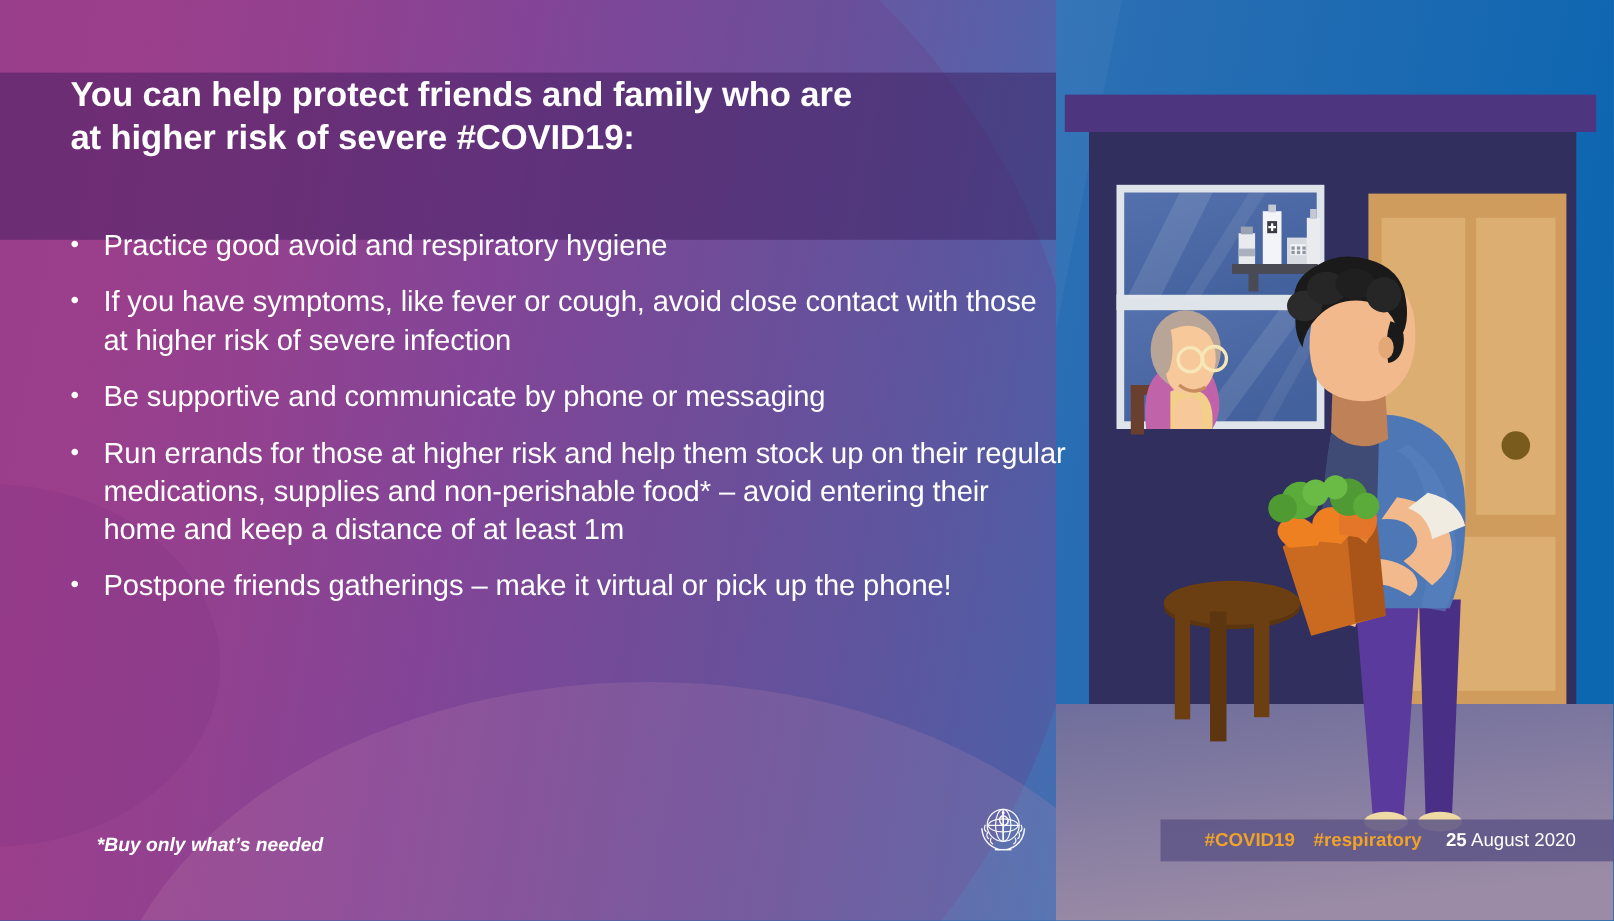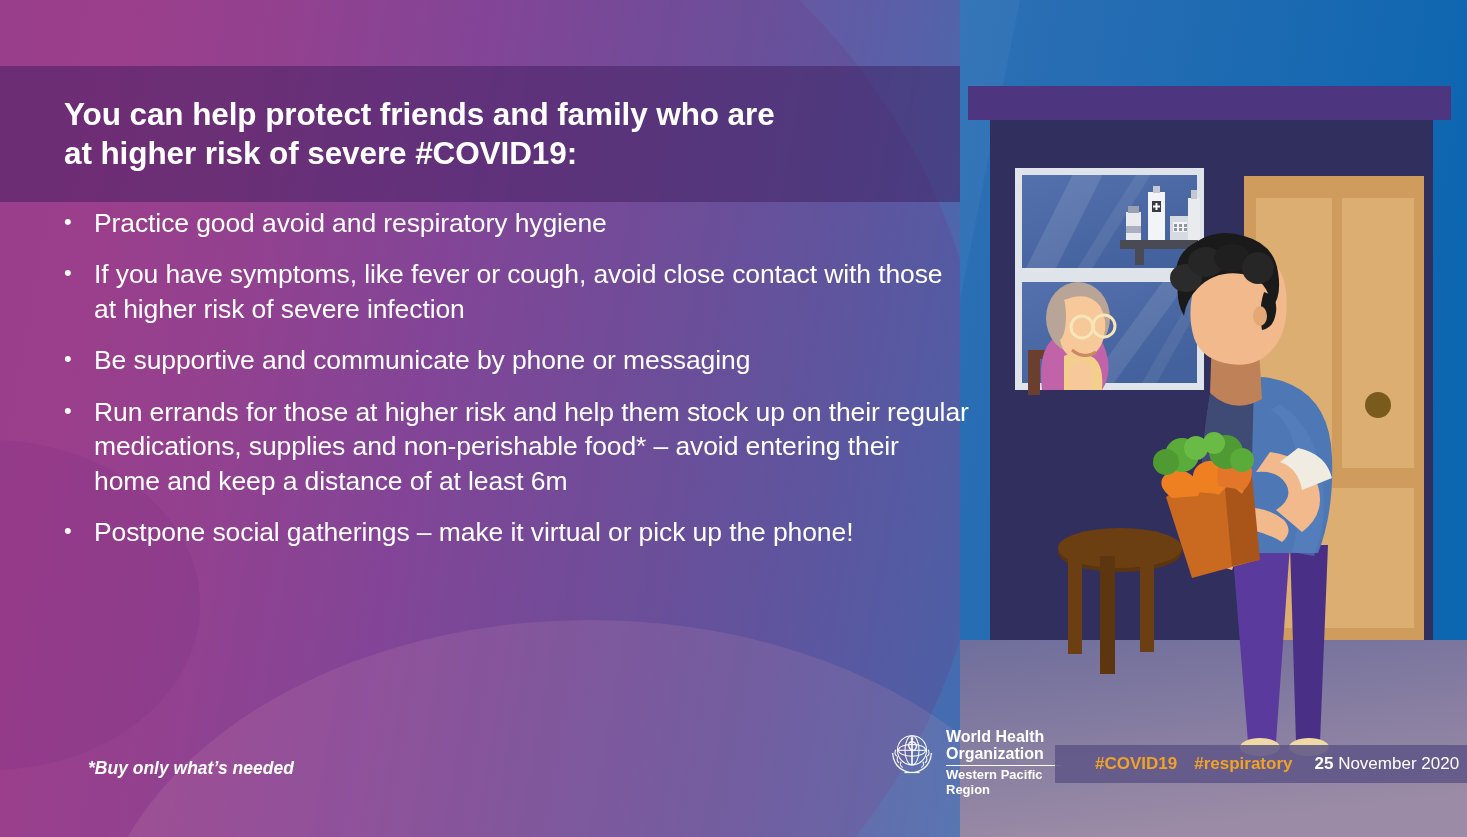--- a/index.html
+++ b/index.html
@@ -36,23 +36,23 @@
     position:absolute;
     left:90px; top:620px;
     width:1000px; height:700px;
     border-radius:50%;
     background:rgba(206,150,178,.17);
   }
 
   
   .header-band {
     position:absolute;
-    left:0; top:66px; width:960px; height:136px;
+    left:0; top:66px; width:960px; height:152px;
     background:rgba(60,28,92,.47);
-    display:flex; align-items:center;
+    display:flex; 
   }
   .header-title {
     color:#fff;
     font-size:31.5px;
     font-weight:bold;
     line-height:1.23;
     padding:0 20px 0 64px;
     letter-spacing:-.1px;
     white-space:pre-line;
   }
@@ -289,25 +289,25 @@
   <div class="bullet-row">
     <span class="bullet-dot">•</span>
     <span class="bullet-text">If you have symptoms, like fever or cough, avoid close contact with those at higher risk of severe infection</span>
   </div>
   <div class="bullet-row">
     <span class="bullet-dot">•</span>
     <span class="bullet-text">Be supportive and communicate by phone or messaging</span>
   </div>
   <div class="bullet-row">
     <span class="bullet-dot">•</span>
-    <span class="bullet-text">Run errands for those at higher risk and help them stock up on their regular medications, supplies and non-perishable food* – avoid entering their home and keep a distance of at least 6m</span>
-  </div>
-  <div class="bullet-row">
-    <span class="bullet-dot">•</span>
-    <span class="bullet-text">Postpone social gatherings – make it virtual or pick up the phone!</span>
+    <span class="bullet-text">Run errands for those at higher risk and help them stock up on their regular medications, supplies and non-perishable food* – avoid entering their home and keep a distance of at least 1m</span>
+  </div>
+  <div class="bullet-row">
+    <span class="bullet-dot">•</span>
+    <span class="bullet-text">Postpone friends gatherings – make it virtual or pick up the phone!</span>
   </div>
 </div>
 
 <div class="footnote">*Buy only what’s needed</div>
 
 <div class="who-logo">
   <svg class="who-emblem" viewBox="0 0 100 100">
     <g fill="none" stroke="#ffffff" stroke-width="2">
       <circle cx="50" cy="45" r="27"></circle>
       <ellipse cx="50" cy="45" rx="13" ry="27"></ellipse>
@@ -319,25 +319,19 @@
       <path d="M20 44 q-4 8 2 12 M24 56 q-4 8 2 12 M30 66 q-4 7 3 11
                M80 44 q4 8 -2 12 M76 56 q4 8 -2 12 M70 66 q4 7 -3 11"></path>
       <path d="M36 86 h28" stroke-width="2.5"></path>
     </g>
     <g stroke="#ffffff" stroke-width="2.6" fill="none">
       <line x1="50" y1="20" x2="50" y2="70"></line>
       <path d="M50 28 q-9 4 -5 12 q4 8 10 4 q6 -5 1 -12 q-4 -5 -10 -1"></path>
     </g>
     <circle cx="50" cy="24" r="2.6" fill="#ffffff"></circle>
   </svg>
-  <div class="who-words">
-    <div class="who-line1">World Health</div>
-    <div class="who-line2">Organization</div>
-    <div class="who-rule"></div>
-    <div class="who-line3">Western Pacific Region</div>
-  </div>
 </div>
 
 <div class="tag-bar">
   <span class="tag">#COVID19</span>
   <span class="tag">#respiratory</span>
-  <span class="tag-date"><b>25</b><span> November 2020</span></span>
+  <span class="tag-date"><b>25</b><span> August 2020</span></span>
 </div>
 
 </body></html>

